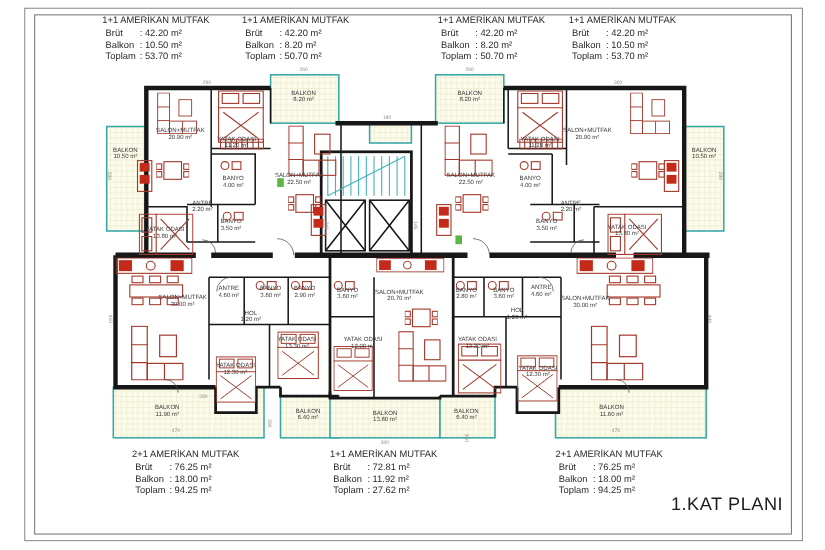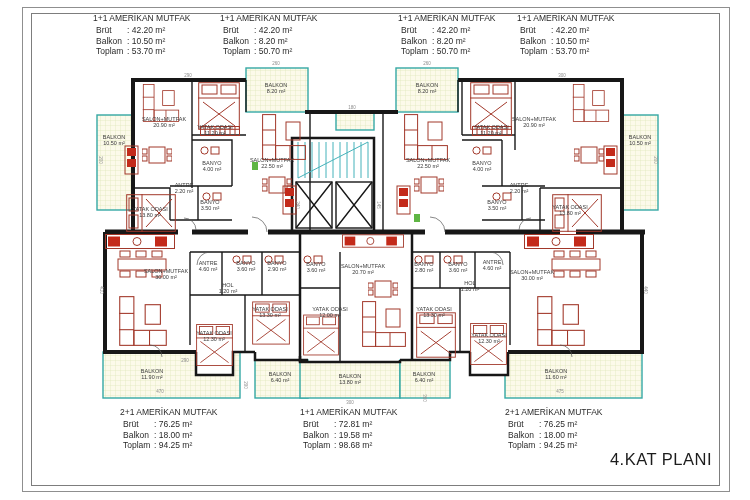--- a/index.html
+++ b/index.html
@@ -112,25 +112,25 @@
     </div>
 </div>
 <div class="spec" style="left:300px;top:407px">
   <div class="title">1+1 AMERİKAN MUTFAK</div>
   <div class="row">
       <span class="lbl">Brüt</span>
       <span>: 72.81 m²</span>
     </div>
   <div class="row">
       <span class="lbl">Balkon</span>
-      <span>: 19.58 m²</span>
-    </div>
-  <div class="row">
-      <span class="lbl">Toplam</span>
-      <span>: 98.68 m²</span>
+      <span>: 11.92 m²</span>
+    </div>
+  <div class="row">
+      <span class="lbl">Toplam</span>
+      <span>: 27.62 m²</span>
     </div>
 </div>
 <div class="spec" style="left:505px;top:407px">
   <div class="title">2+1 AMERİKAN MUTFAK</div>
   <div class="row">
       <span class="lbl">Brüt</span>
       <span>: 76.25 m²</span>
     </div>
   <div class="row">
       <span class="lbl">Balkon</span>
@@ -533,13 +533,13 @@
     <div class="dim" style="left: 101px; top: 290px; transform: translate(-50%, -50%) rotate(90deg);">410</div>
     <div class="dim" style="left: 645px; top: 290px; transform: translate(-50%, -50%) rotate(90deg);">440</div>
     <div class="dim" style="left: 160px; top: 391px;">470</div>
     <div class="dim" style="left: 185px; top: 360px;">290</div>
     <div class="dim" style="left: 245px; top: 385px; transform: translate(-50%, -50%) rotate(90deg);">290</div>
     <div class="dim" style="left: 350px; top: 402px;">300</div>
     <div class="dim" style="left: 424px; top: 398px; transform: translate(-50%, -50%) rotate(90deg);">360</div>
     <div class="dim" style="left: 560px; top: 391px;">475</div>
   </div>
 
-<div class="plan-title">4.KAT PLANI</div>
+<div class="plan-title">1.KAT PLANI</div>
 
 </body></html>

